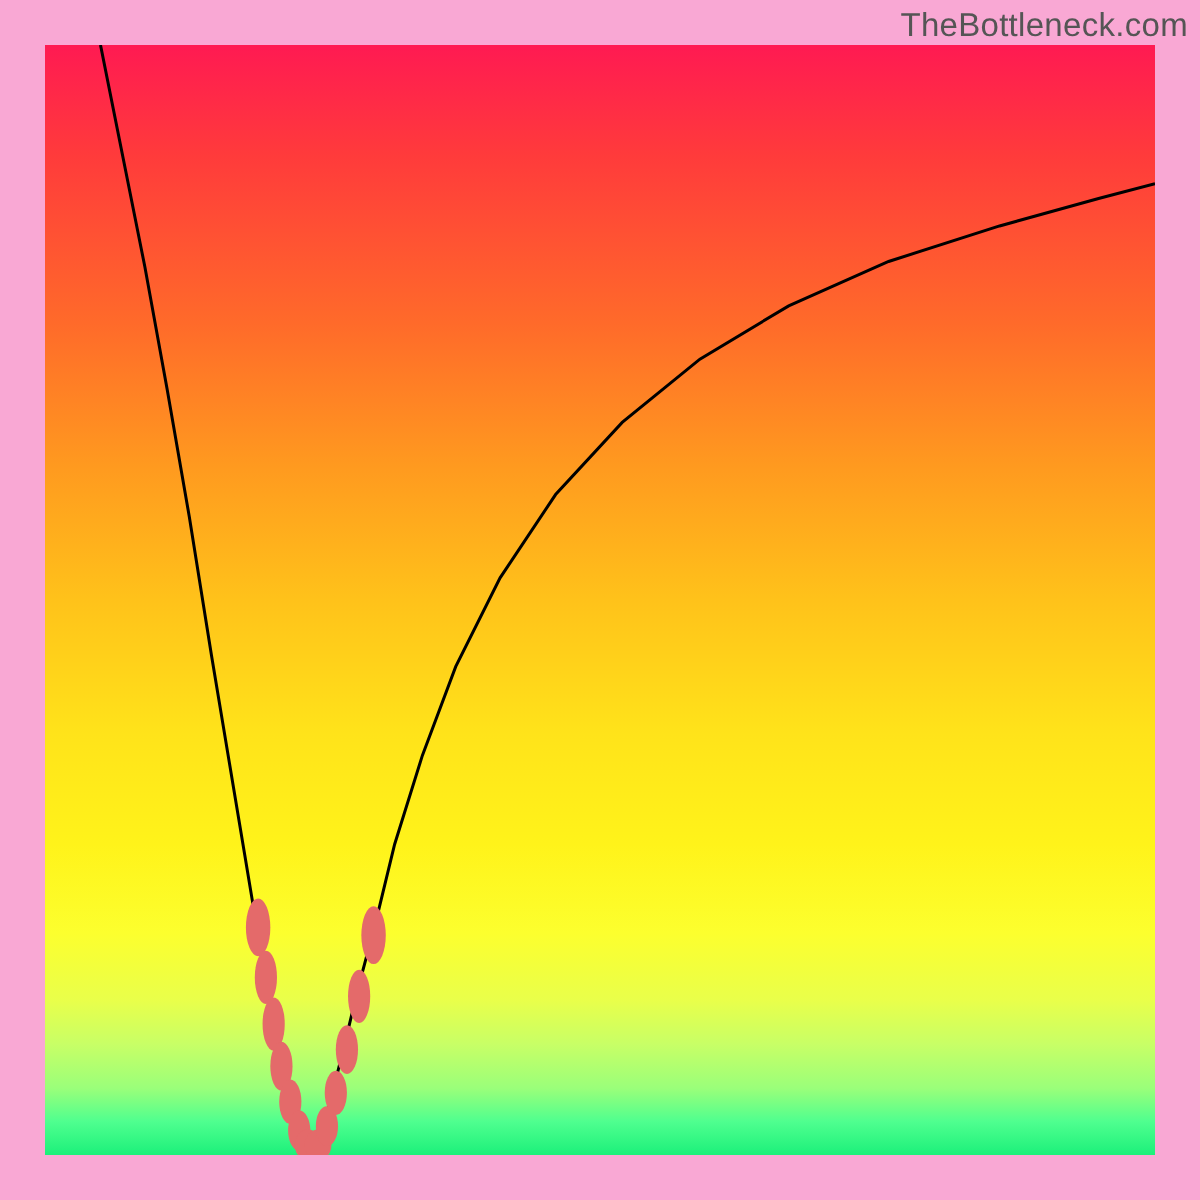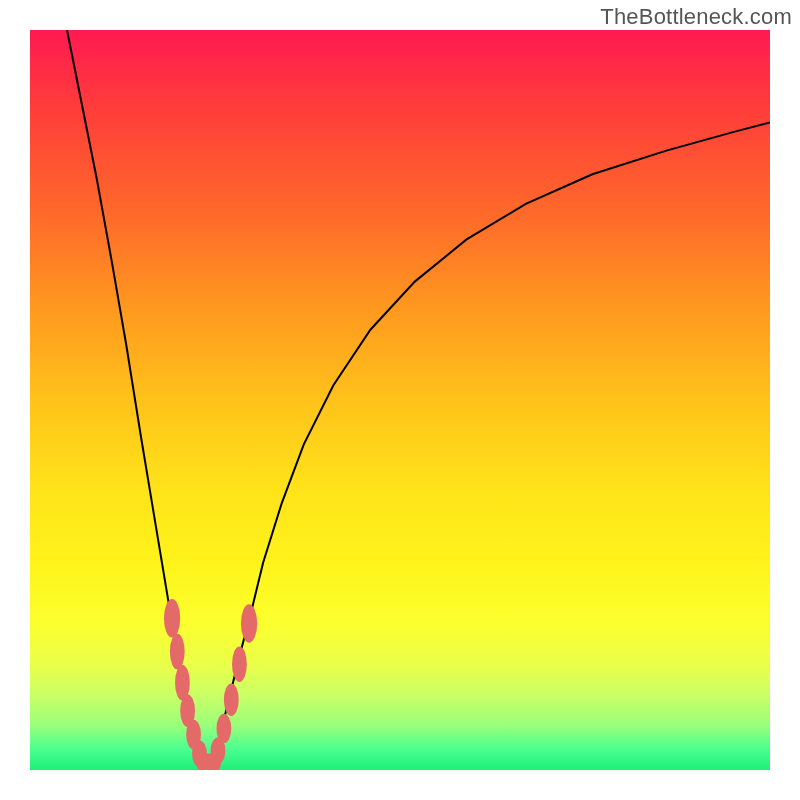--- a/index.html
+++ b/index.html
@@ -9,21 +9,21 @@
     height: 800px;
     overflow: hidden;
     background: #000;
     font-family: Arial, Helvetica, sans-serif;
   }
   .frame {
     position: absolute;
     left: 0; top: 0;
     width: 800px;
     height: 800px;
-    background: #ffffff;
+    background: #f9a8d4;
   }
   .plot-area {
     position: absolute;
     left: 30px;
     top: 30px;
     width: 740px;
     height: 740px;
     overflow: hidden;
   }
   .gradient {

